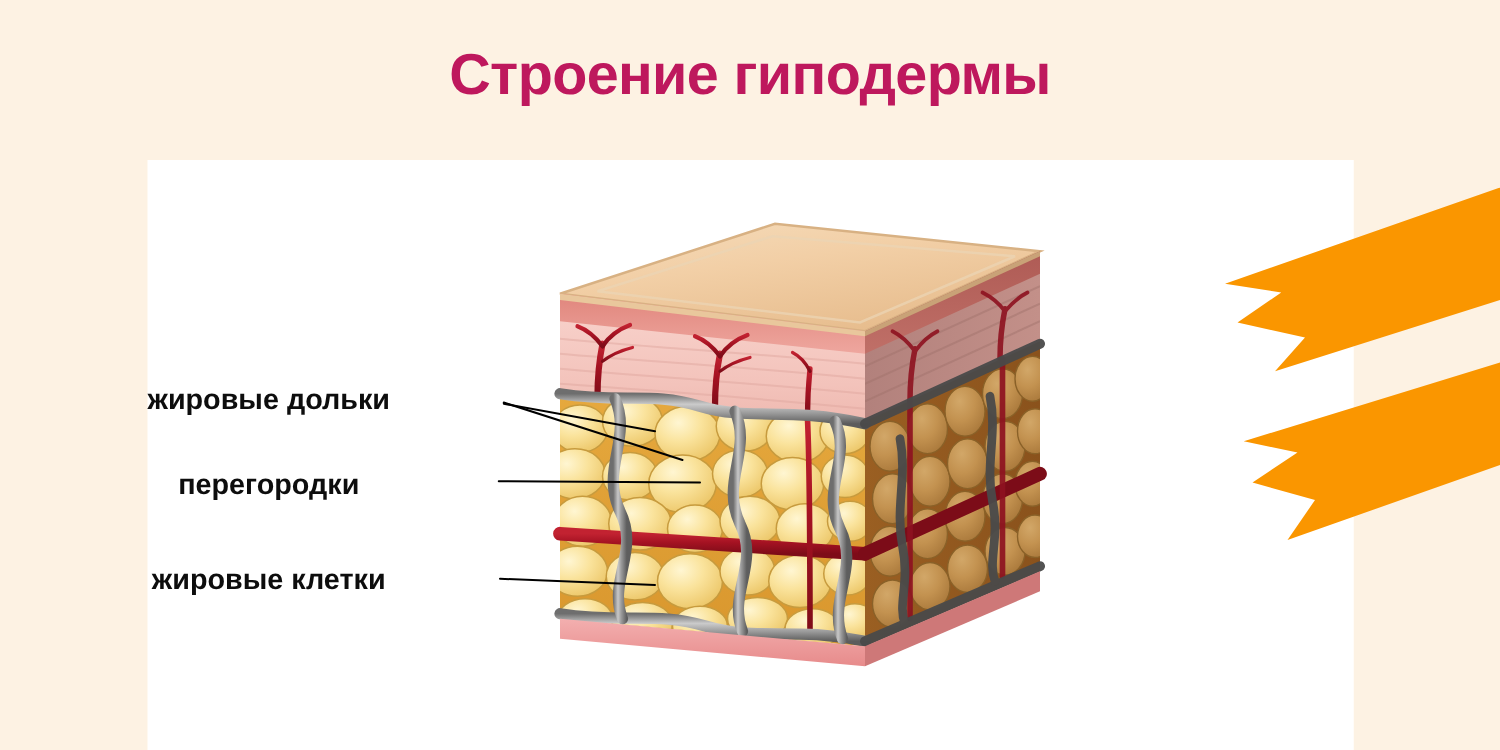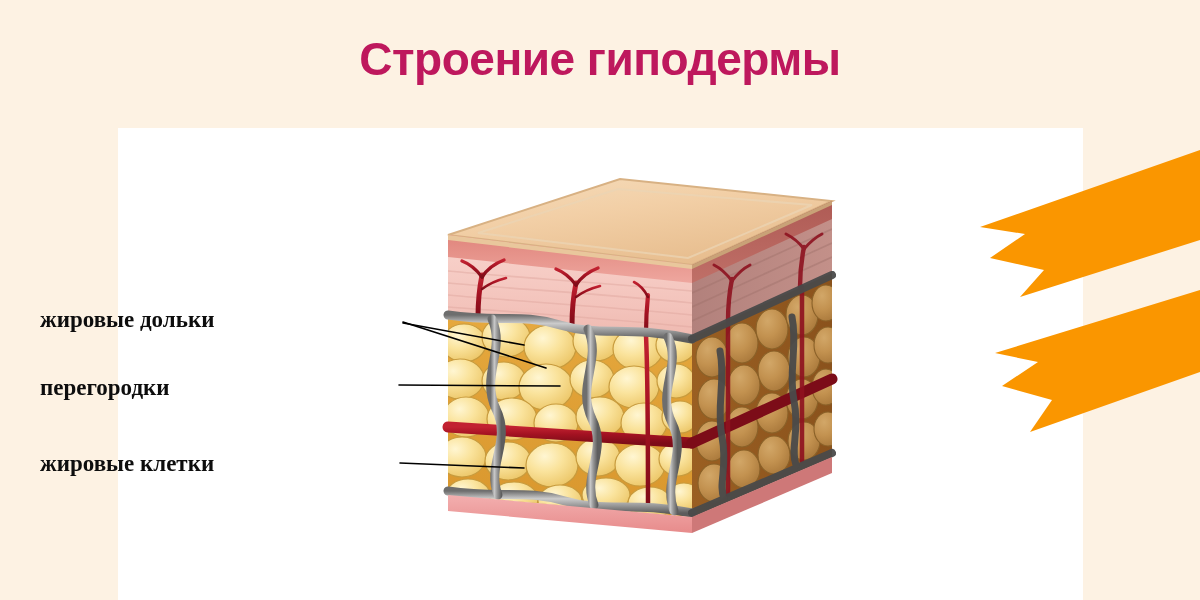--- a/index.html
+++ b/index.html
@@ -60,23 +60,22 @@
     pointer-events: none;
   }
 
   
   .label {
     position: absolute;
     font-size: 23px;
     font-weight: bold;
     color: #0d0d0d;
     white-space: nowrap;
-    text-align: left;
+    text-align: center;
     line-height: 1;
-    font-family: Liberation Serif, serif;
   }
   .label-lobules { left: 40px;  top: 308px; width: 350px; }
   .label-septa   { left: 40px;  top: 376px; width: 350px; }
   .label-cells   { left: 40px;  top: 452px; width: 350px; }
 
   
   .leaders {
     position: absolute;
     left: 0; top: 0;
     width: 1200px; height: 600px;

